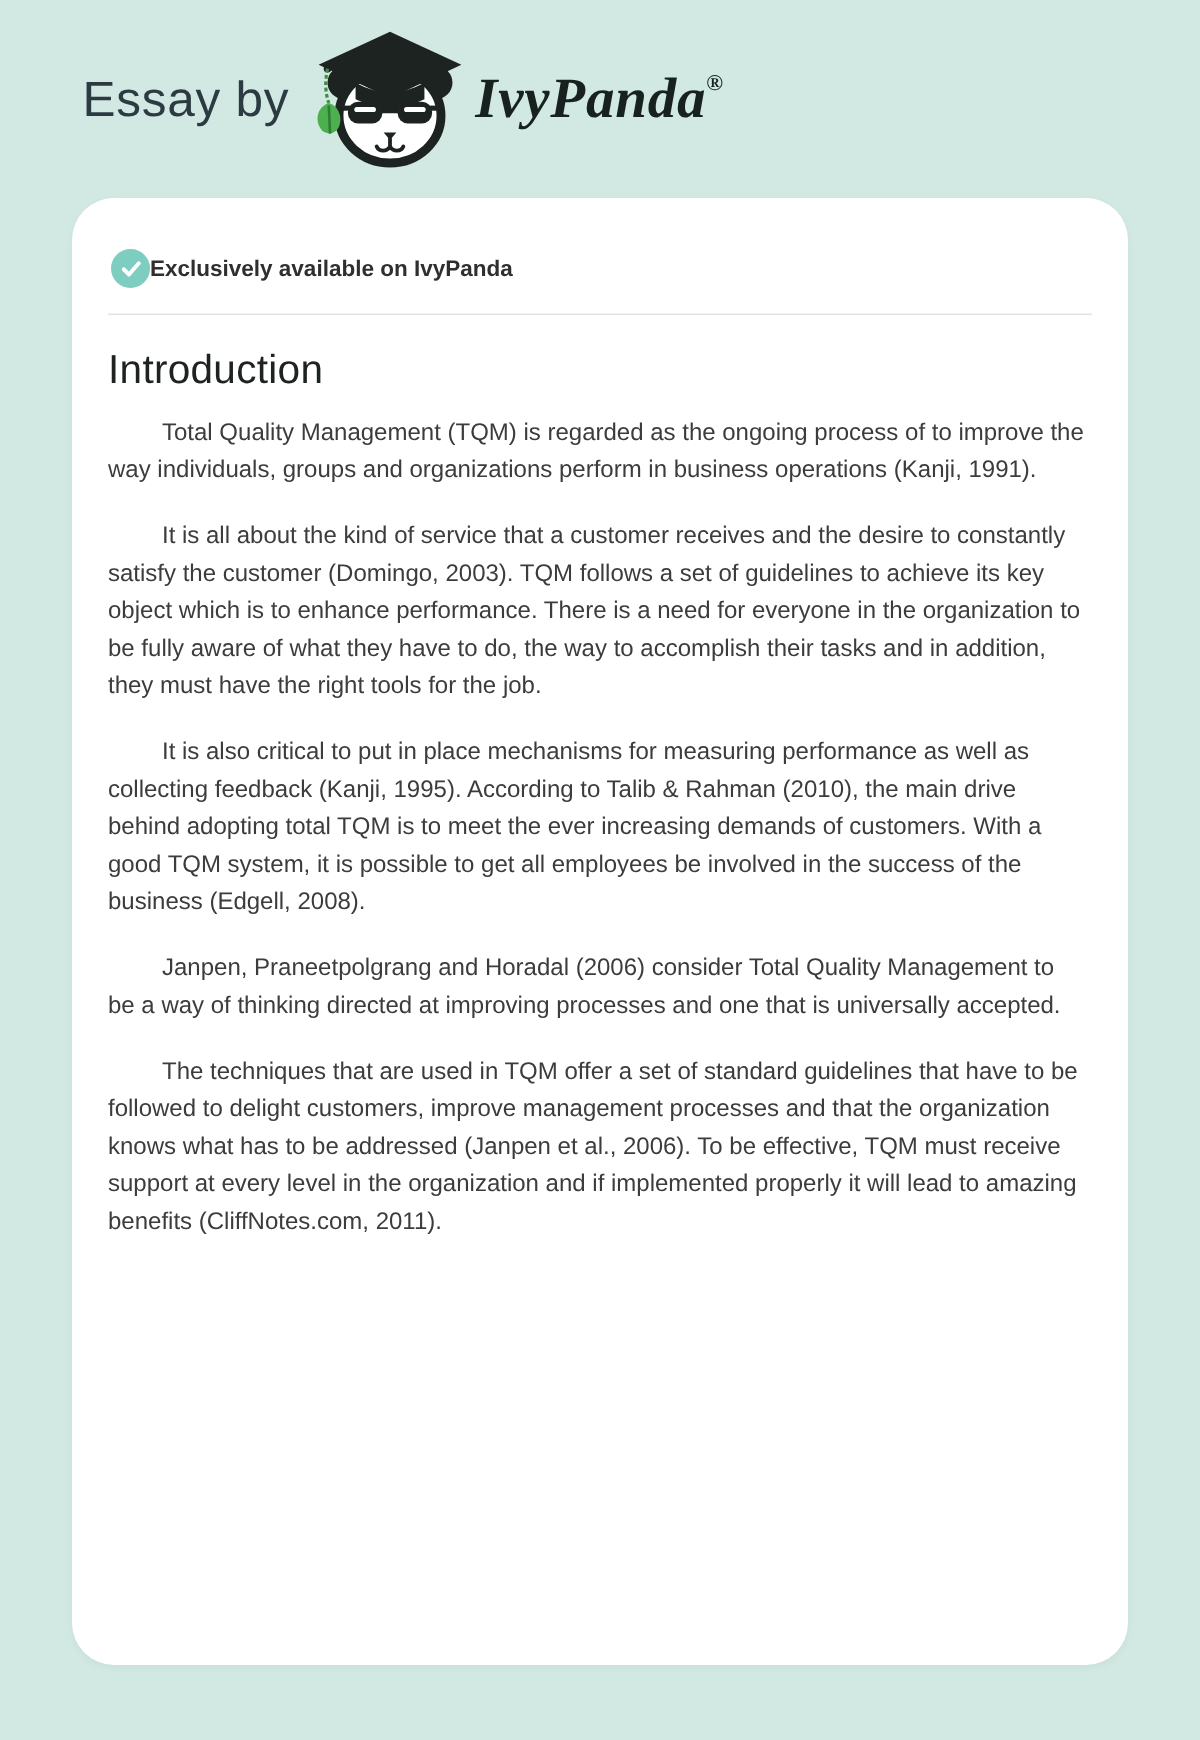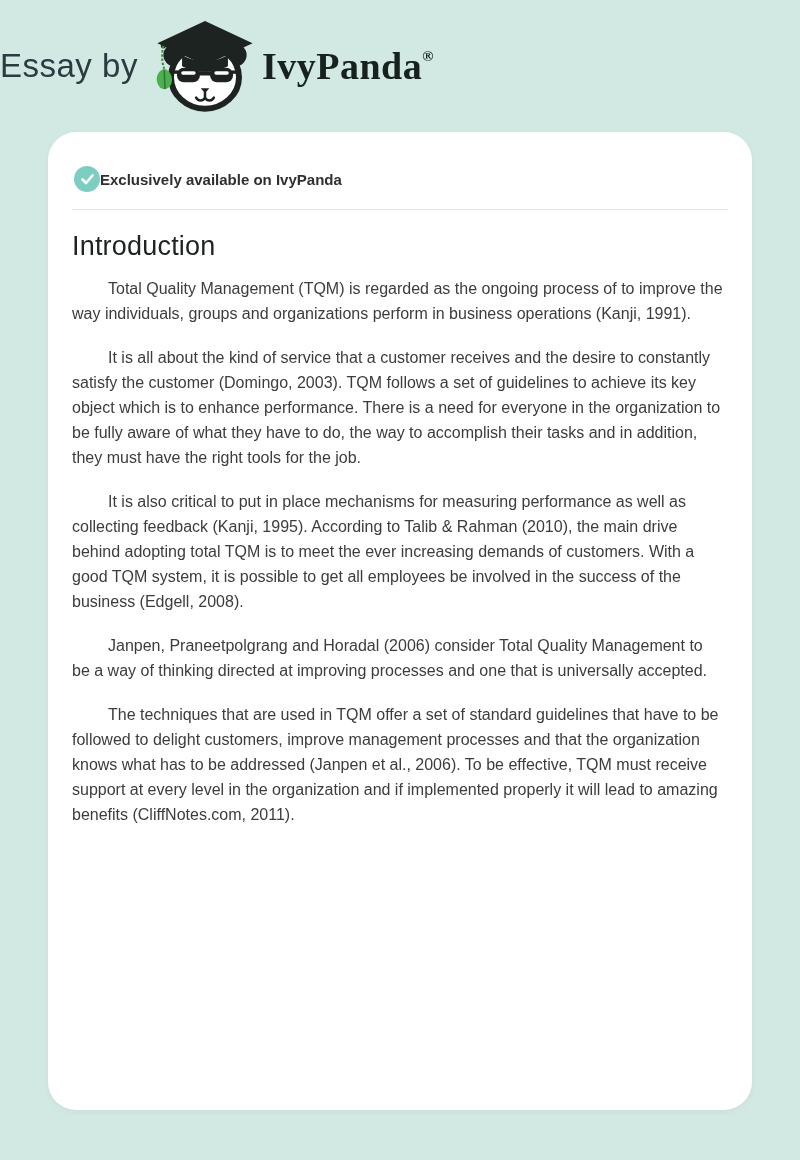--- a/index.html
+++ b/index.html
@@ -8,38 +8,40 @@
     height: 1160px;
     background: #d2e8e2;
     font-family: "Liberation Sans", sans-serif;
     overflow: hidden;
   }
   
   .header {
     height: 132px;
     display: flex;
     align-items: center;
+    padding-left: 55px;
   }
   .essay-by {
     font-size: 33px;
     color: #2b3b41;
     letter-spacing: 0.5px;
   }
   .logo {
     width: 102px;
     height: 96px;
     margin: 2px 6px 0 16px;
     flex: 0 0 auto;
   }
   .brand {
     font-family: "Liberation Serif", serif;
     font-weight: bold;
     font-size: 38px;
     color: #17221f;
     letter-spacing: 0.5px;
+    font-style: italic;
   }
   .brand sup {
     font-size: 15px;
     vertical-align: 18px;
     font-weight: bold;
   }
   
   .card {
     background: #ffffff;
     margin: 0 48px;

